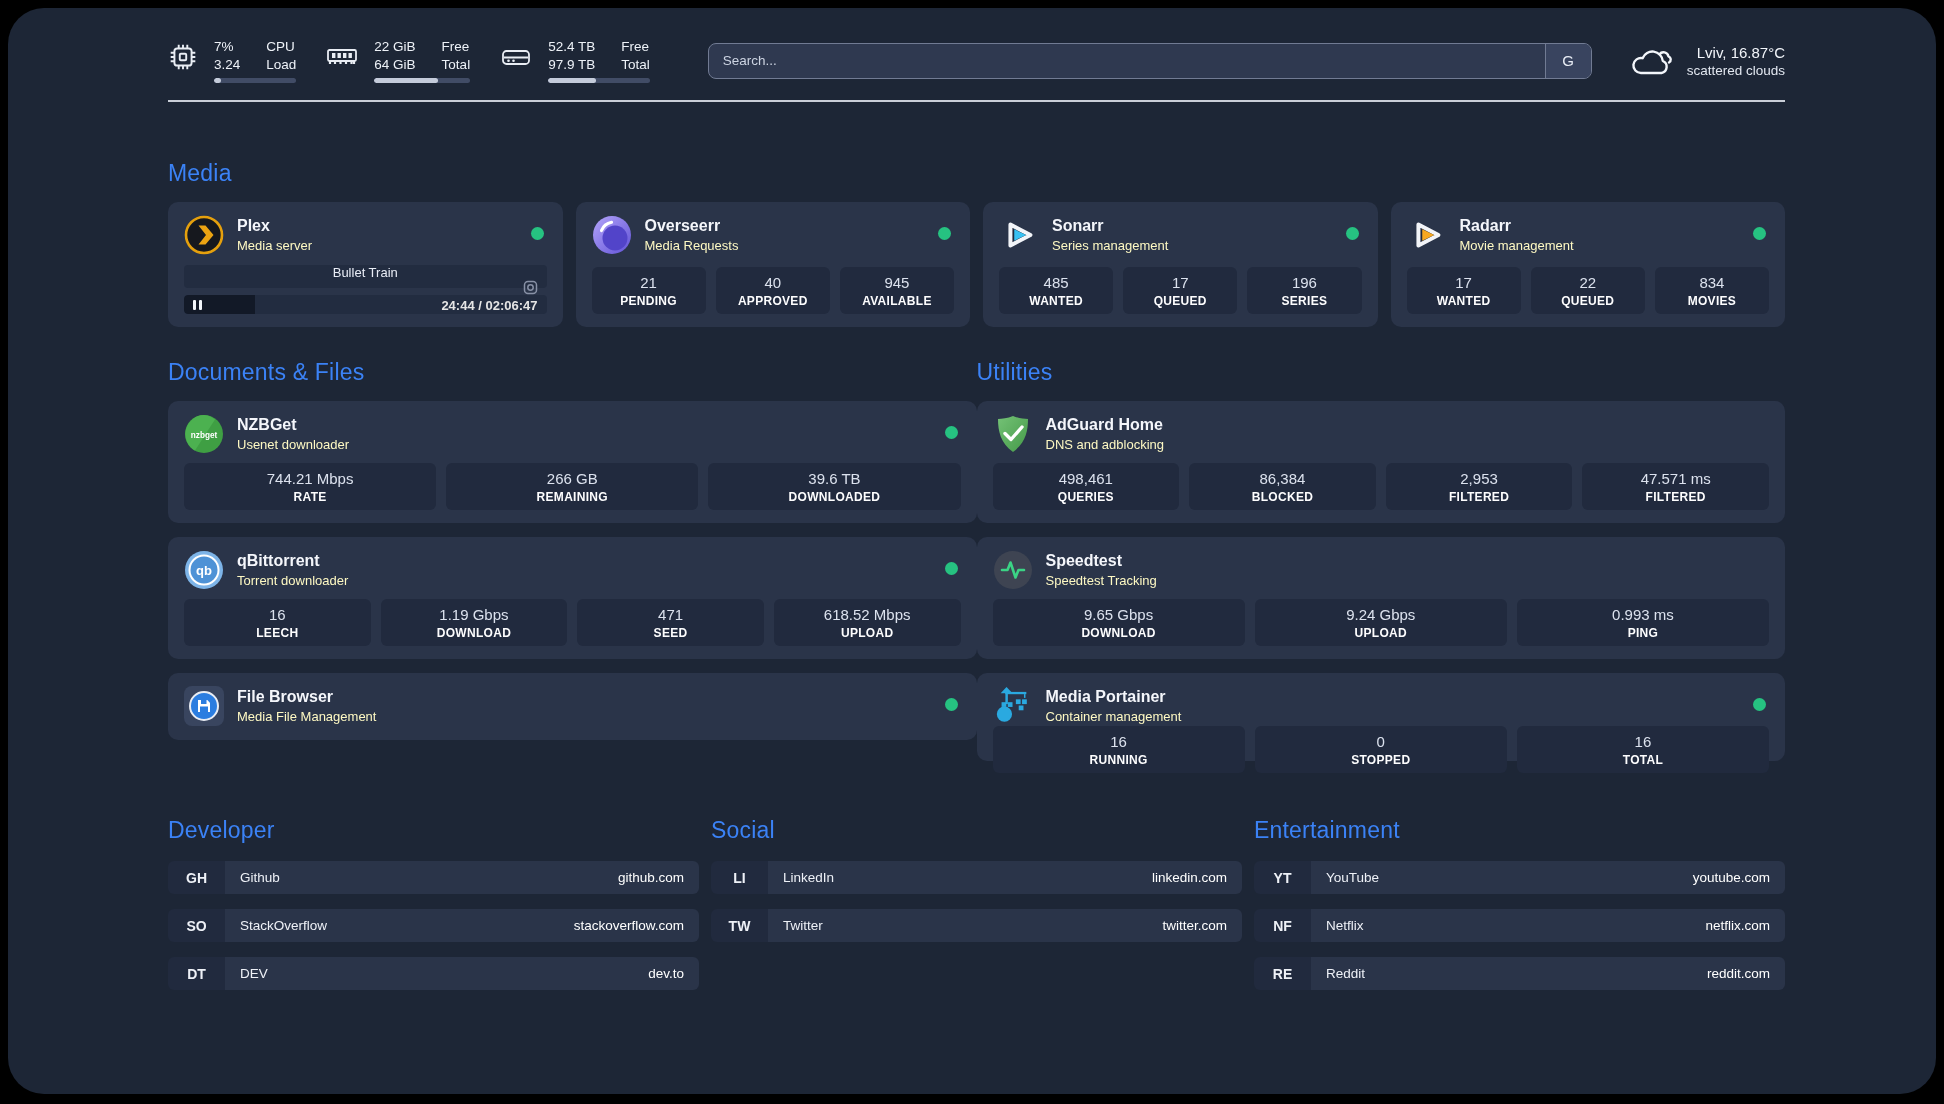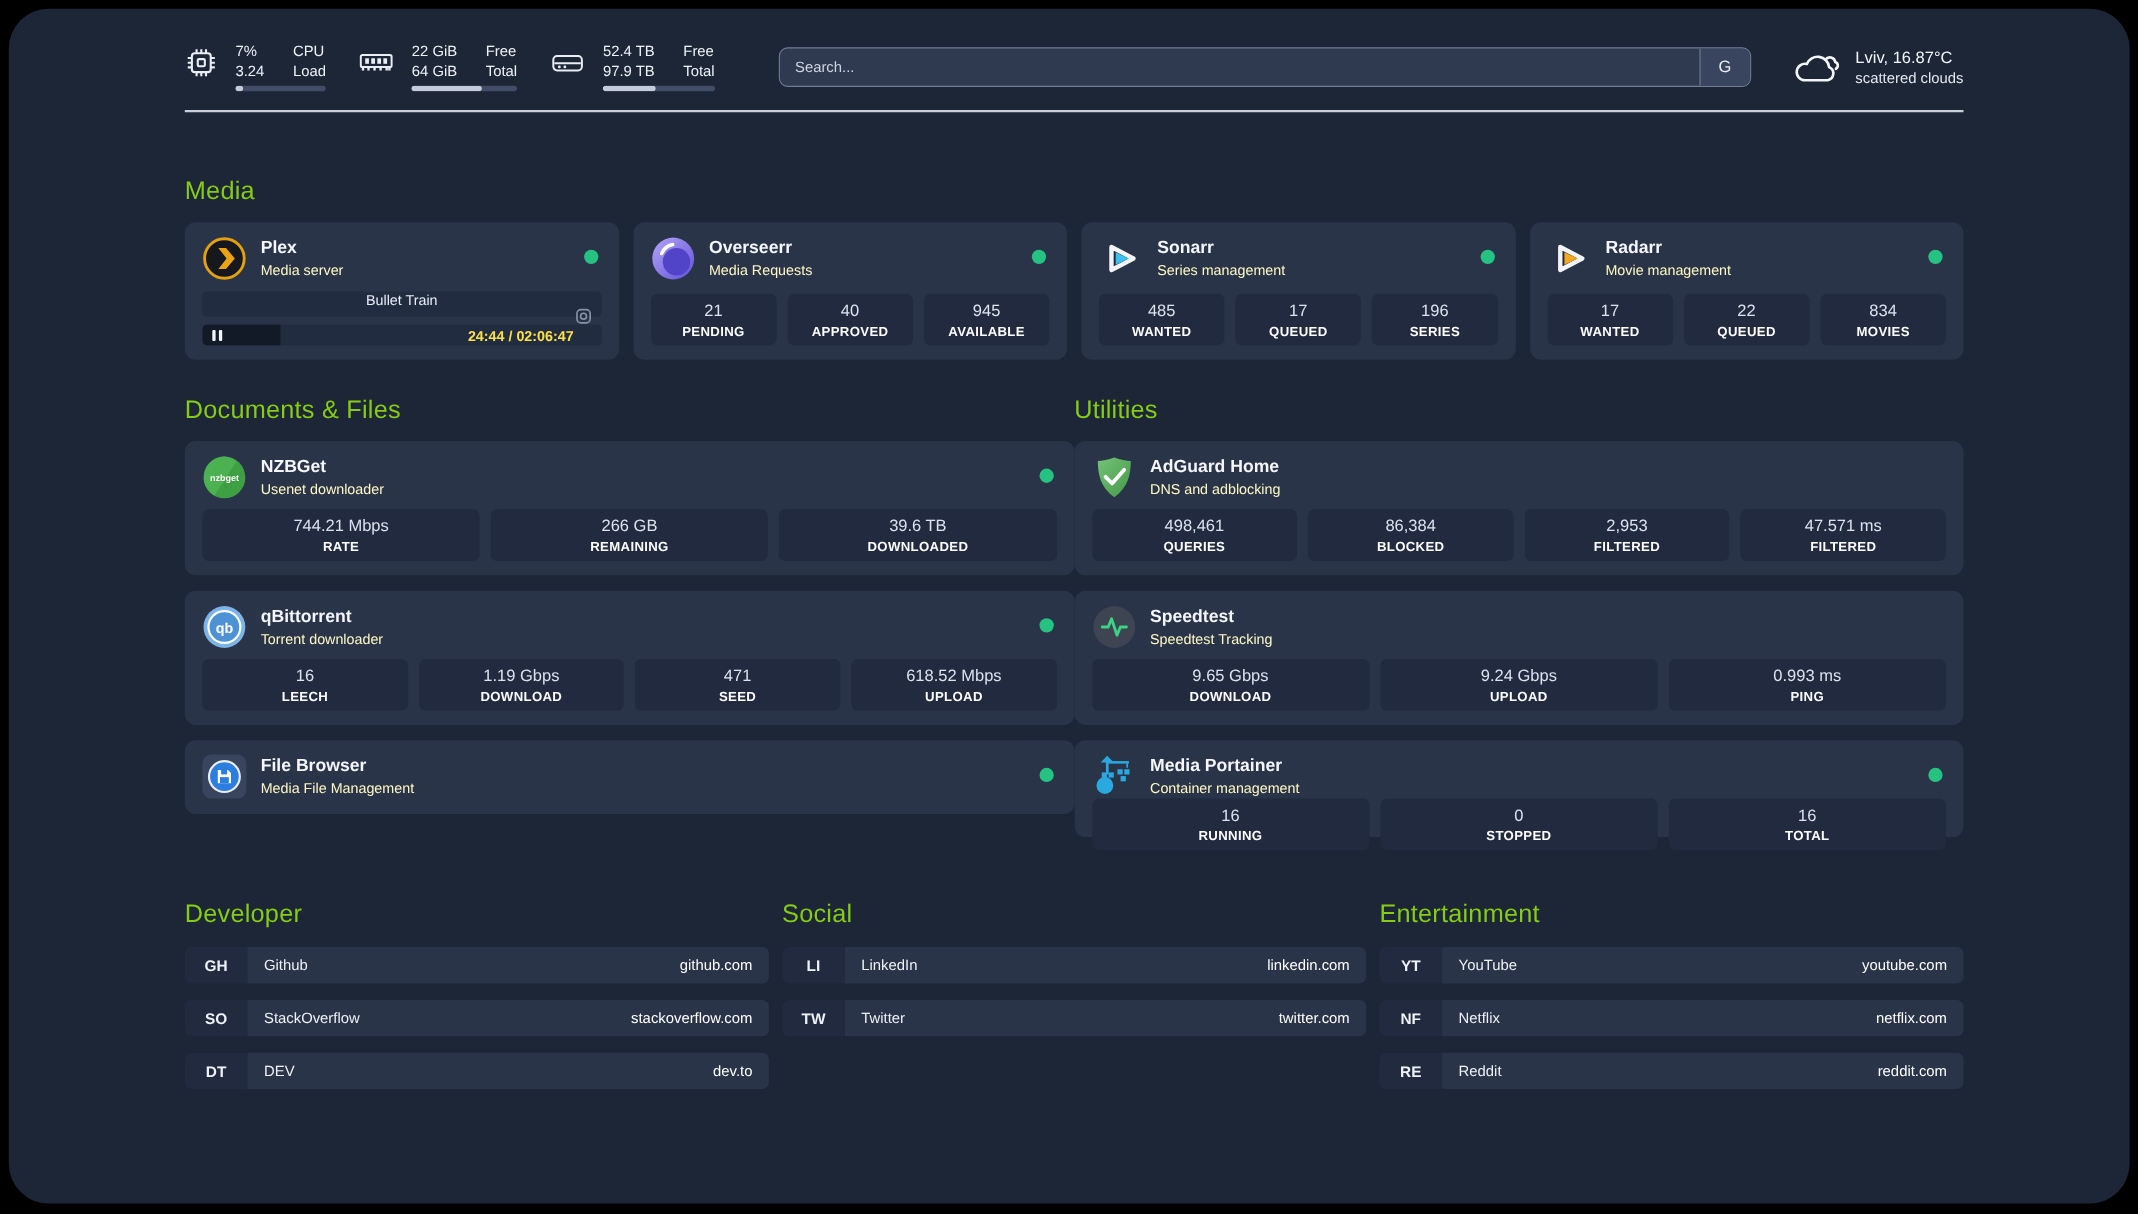--- a/index.html
+++ b/index.html
@@ -27,29 +27,29 @@
   }
   .search-input {
     flex:1; height:100%; background:transparent; border:none; outline:none;
     color:#e3e8f2; font-size:13.5px; padding:0 14px; font-family:"Liberation Sans",sans-serif;
   }
   .search-input::placeholder { color:#cdd4e2; }
   .search-engine {
     width:46px; height:100%; display:flex; align-items:center; justify-content:center;
     background:#39445f; border-left:1px solid #717b93; color:#e9edf5; font-size:15px; cursor:pointer;
   }
-  .weather { display:flex; align-items:center; gap:13px; }
+  .weather { display:flex; align-items:center; gap:13px;text-align:right; }
   .weather-text { display:flex; flex-direction:column; color:#f2f5fa; }
   .weather-line1 { font-size:15px; }
   .weather-line2 { font-size:13.5px; color:#e2e7f0; margin-top:2px; }
 
   .divider { margin-top:17px; border-bottom:2px solid rgba(225,230,239,0.88); }
 
   
-  .section-title { font-size:23px; font-weight:500; color:#84cc16; letter-spacing:.2px; }
+  .section-title { font-size:23px; font-weight:500; color:#3b82f6; letter-spacing:.2px; }
   .media-section { margin-top:58px; }
   .media-grid { display:grid; grid-template-columns:repeat(4,1fr); gap:13px; margin-top:15px; }
 
   .two-col { display:grid; grid-template-columns:1fr 1fr; margin-top:32px; }
   .col-cards { display:flex; flex-direction:column; gap:14px; margin-top:15px; }
 
   
   .app-card {
     position:relative; background:#2a3449; border-radius:10px; padding:13px 16px;
     display:flex; flex-direction:column; cursor:pointer;
@@ -76,21 +76,21 @@
     display:flex; align-items:center; padding:0 9px;flex-direction:column;
   }
   .np-title { font-size:13px; color:#e9edf6; }
   .np-device { margin-left:auto; display:flex; align-items:center; cursor:pointer; }
   .player-track {
     position:relative; margin-top:7px; height:20px; background:#222c40; border-radius:4px; overflow:hidden;
   }
   .player-elapsed { position:absolute; left:0; top:0; bottom:0; background:#121927; border-radius:4px 0 0 4px; }
   .player-pause { position:absolute; left:9px; top:5px; display:flex; gap:3px; cursor:pointer; }
   .player-pause i { display:block; width:3px; height:10px; background:#f2f5fa; border-radius:1px; }
-  .player-time { position:absolute; right:25px; top:3px; font-size:13px; font-weight:700; color:#fde047; }
+  .player-time { position:absolute; right:9px; top:3px; font-size:13px; font-weight:700; color:#e5e5e5; }
 
   
   .bookmarks { display:grid; grid-template-columns:1fr 1fr 1fr; gap:12px; margin-top:56px; }
   .bm-col .section-title { margin-bottom:17px; }
   .bm-row { display:flex; height:33px; margin-bottom:15px; cursor:pointer; }
   .bm-abbr {
     width:57px; flex-shrink:0; background:#212a3e; border-radius:6px 0 0 6px;
     display:flex; align-items:center; justify-content:center;
     font-size:14px; font-weight:700; color:#eef1f7;
   }

